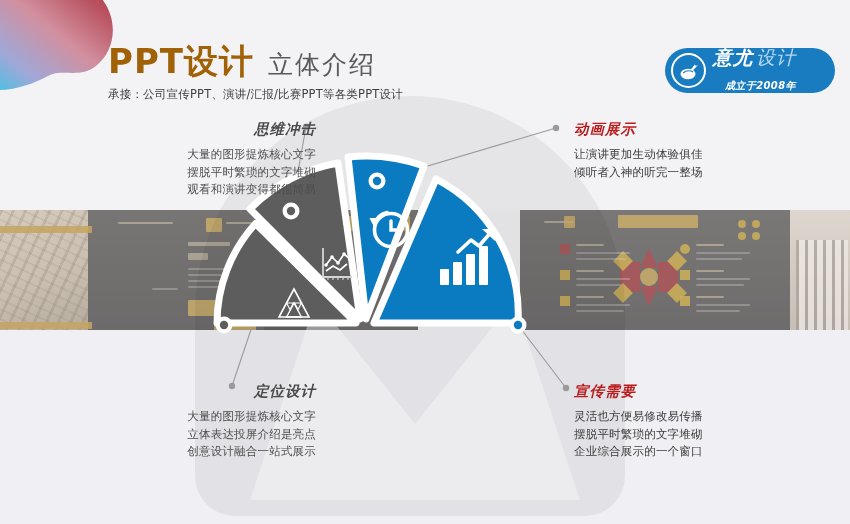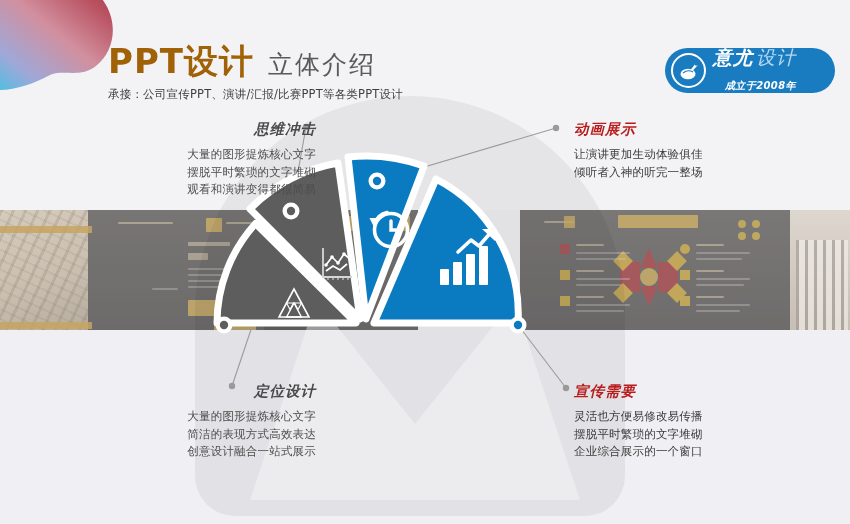--- a/index.html
+++ b/index.html
@@ -304,21 +304,21 @@
   <div class="info gray right-align" id="blk-siwei">
     <div class="info-title">思维冲击</div>
     <div class="info-line">大量的图形提炼核心文字</div>
     <div class="info-line">摆脱平时繁琐的文字堆砌</div>
     <div class="info-line">观看和演讲变得都很简易</div>
   </div>
 
   <div class="info gray right-align" id="blk-dingwei">
     <div class="info-title">定位设计</div>
     <div class="info-line">大量的图形提炼核心文字</div>
-    <div class="info-line">简洁的表现方式高效表达</div>
+    <div class="info-line">立体表达投屏介绍是亮点</div>
     <div class="info-line">创意设计融合一站式展示</div>
   </div>
 
   <div class="info blue left-align" id="blk-donghua">
     <div class="info-title">动画展示</div>
     <div class="info-line">让演讲更加生动体验俱佳</div>
     <div class="info-line">倾听者入神的听完一整场</div>
   </div>
 
   <div class="info blue left-align" id="blk-xuanchuan">

